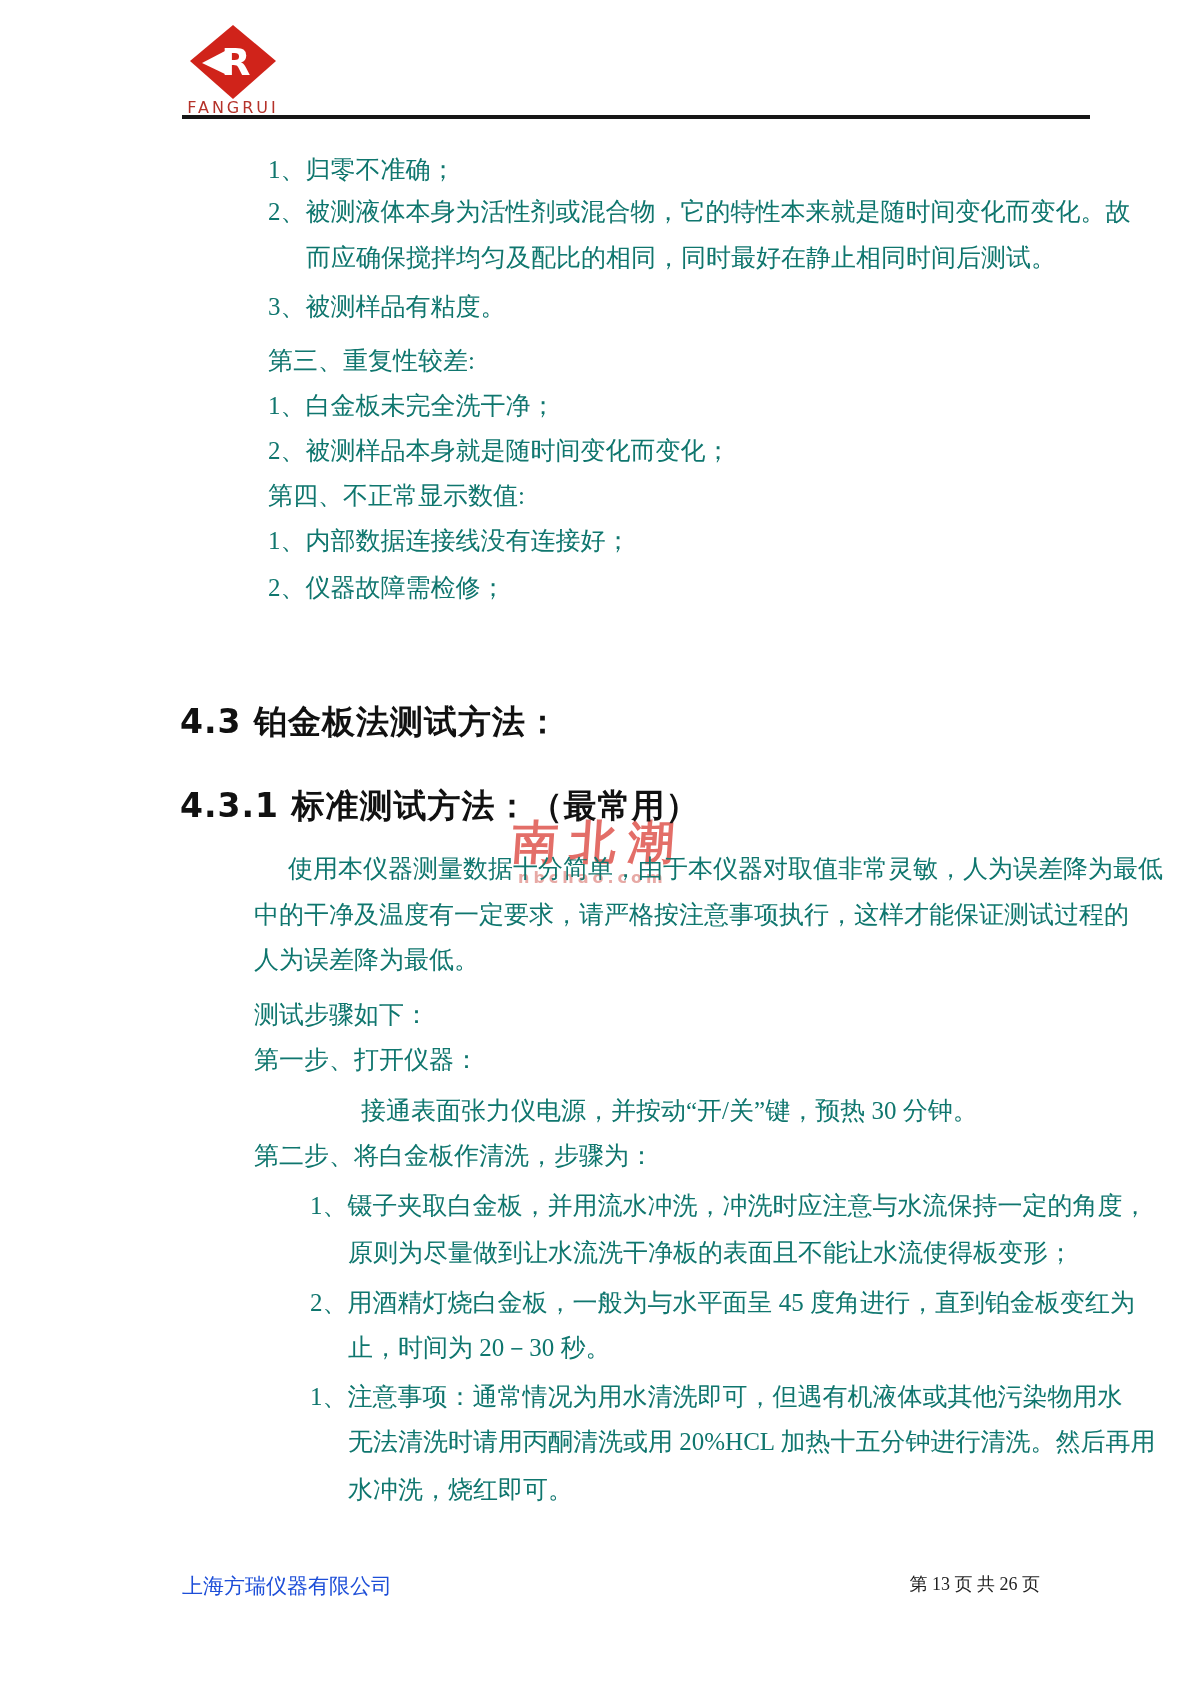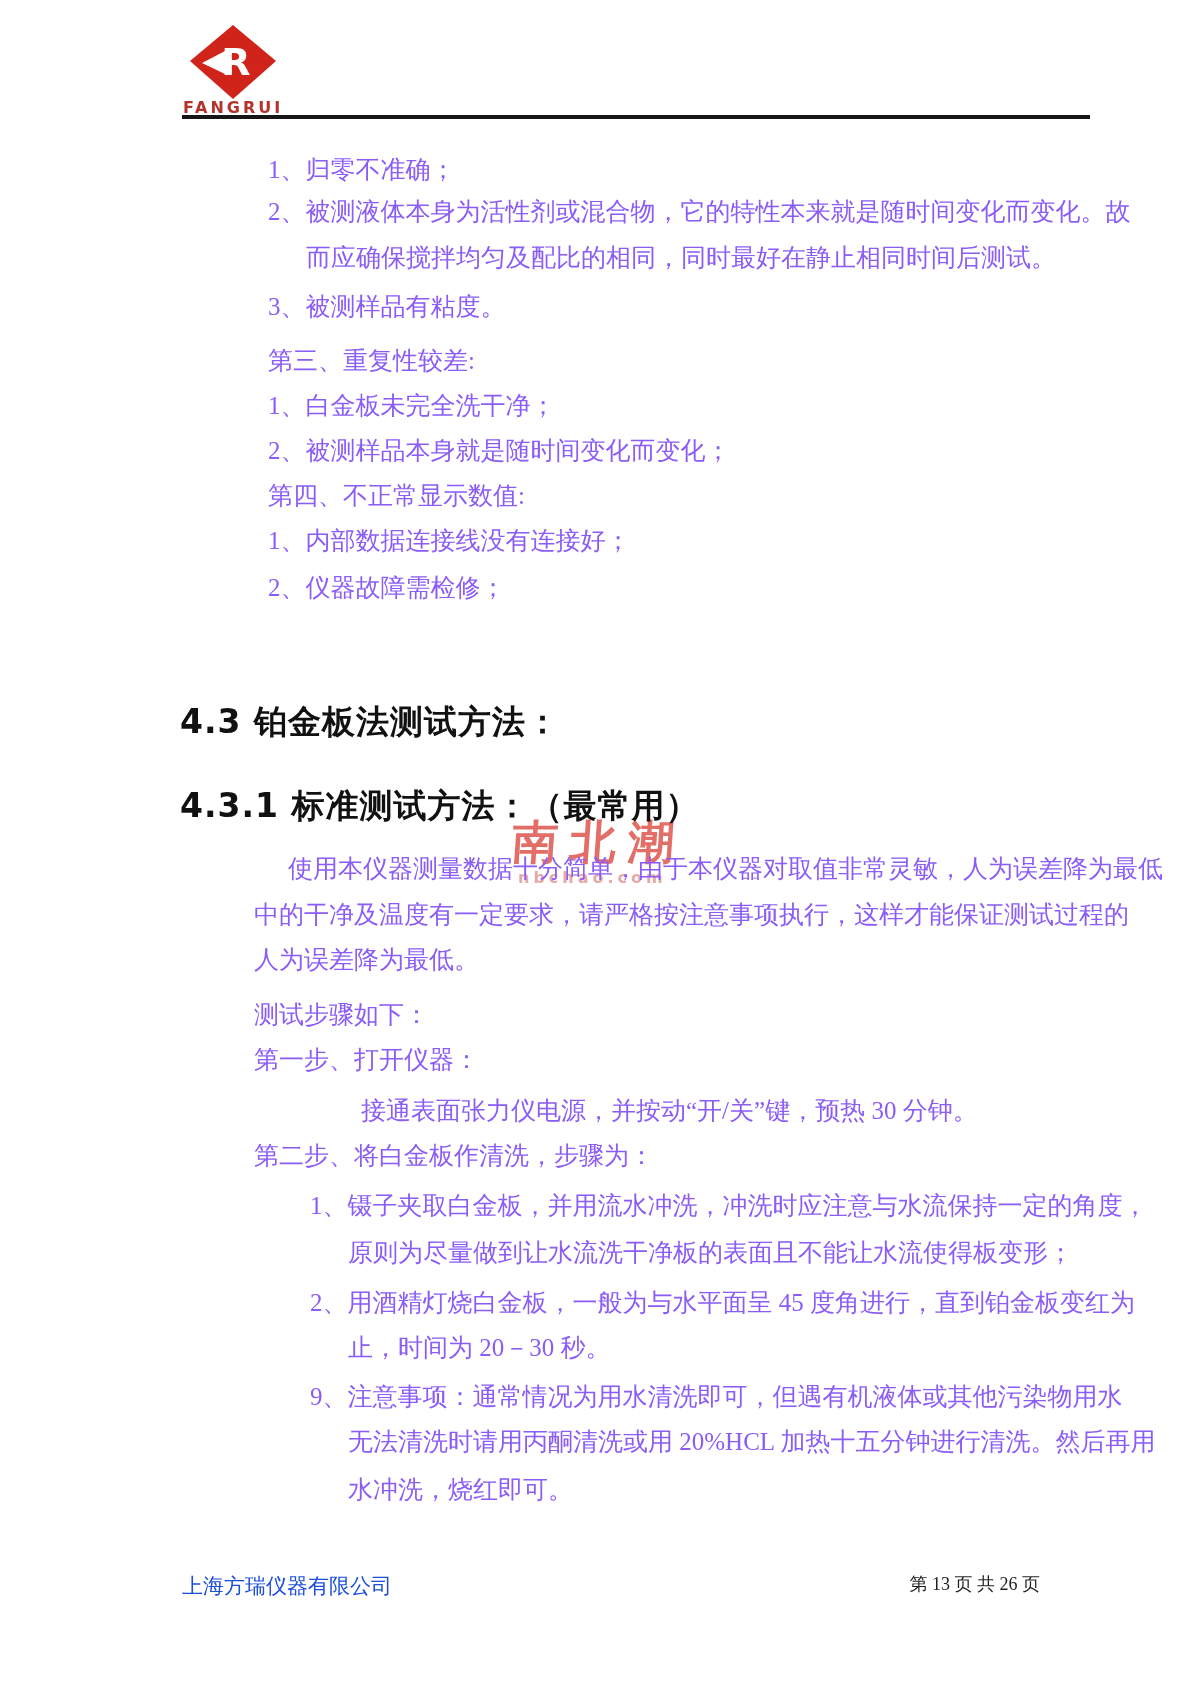--- a/index.html
+++ b/index.html
@@ -10,38 +10,38 @@
     overflow:hidden;
     font-family:"Liberation Serif", serif;
     color:#1d1d1d;
   }
   
   .logo{position:absolute;left:183px;top:24px;width:100px;text-align:center;}
   .logo-mark{display:block;margin:0 auto;}
   .logo-text{
     margin-top:-2px;
     font-family:"DejaVu Sans", sans-serif;
-    font-size:16px;font-weight:bold;letter-spacing:3px;
+    font-size:16px;font-weight:normal;letter-spacing:3px;
     color:#b5322a;
   }
   .header-title{
     position:absolute;top:78px;right:113px;
     font-size:27px;letter-spacing:1px;color:#141414;
     font-family:"Liberation Serif", serif;
     white-space:nowrap;
   }
   .header-rule{
     position:absolute;left:182px;top:115px;width:908px;height:4px;
     background:#161616;
   }
   
   .ln{
     position:absolute;
     font-size:25px;line-height:34px;
-    color:#8b5cf6;white-space:nowrap;
+    color:#0f766e;white-space:nowrap;
     font-family:"Liberation Serif", serif;
   }
   .heading{
     position:absolute;
     font-family:"DejaVu Sans", sans-serif;
     font-size:33px;font-weight:bold;color:#111;
     white-space:nowrap;letter-spacing:1px;
   }
   
   .watermark{position:absolute;left:512px;top:812px;z-index:1;text-align:left;pointer-events:none;}
@@ -111,21 +111,21 @@
     <div class="ln" style="left:254px;top:898px">中的干净及温度有一定要求，请严格按注意事项执行，这样才能保证测试过程的</div>
     <div class="ln" style="left:254px;top:943px">人为误差降为最低。</div>
     <div class="ln" style="left:254px;top:998px">测试步骤如下：</div>
     <div class="ln" style="left:254px;top:1043px">第一步、打开仪器：</div>
     <div class="ln" style="left:361px;top:1094px">接通表面张力仪电源，并按动“开/关”键，预热 30 分钟。</div>
     <div class="ln" style="left:254px;top:1139px">第二步、将白金板作清洗，步骤为：</div>
     <div class="ln" style="left:310px;top:1189px">1、镊子夹取白金板，并用流水冲洗，冲洗时应注意与水流保持一定的角度，</div>
     <div class="ln" style="left:348px;top:1236px">原则为尽量做到让水流洗干净板的表面且不能让水流使得板变形；</div>
     <div class="ln" style="left:310px;top:1286px">2、用酒精灯烧白金板，一般为与水平面呈 45 度角进行，直到铂金板变红为</div>
     <div class="ln" style="left:348px;top:1331px">止，时间为 20－30 秒。</div>
-    <div class="ln" style="left:310px;top:1380px">9、注意事项：通常情况为用水清洗即可，但遇有机液体或其他污染物用水</div>
+    <div class="ln" style="left:310px;top:1380px">1、注意事项：通常情况为用水清洗即可，但遇有机液体或其他污染物用水</div>
     <div class="ln" style="left:348px;top:1425px">无法清洗时请用丙酮清洗或用 20%HCL 加热十五分钟进行清洗。然后再用</div>
     <div class="ln" style="left:348px;top:1473px">水冲洗，烧红即可。</div>
 
     <div class="footer-company">上海方瑞仪器有限公司</div>
     <div class="footer-page">第 13 页 共 26 页</div>
 
   </div>
 </div>
 
 </body></html>

